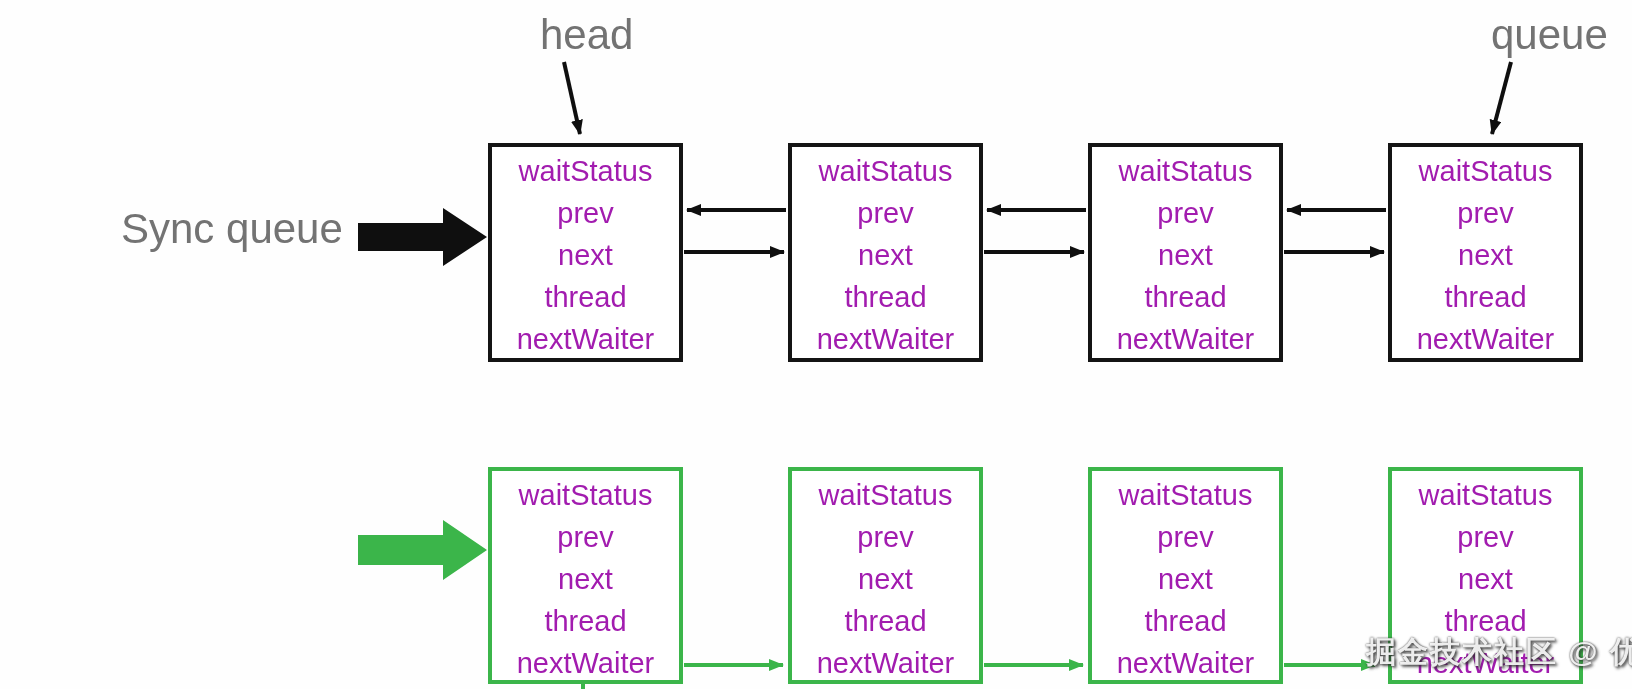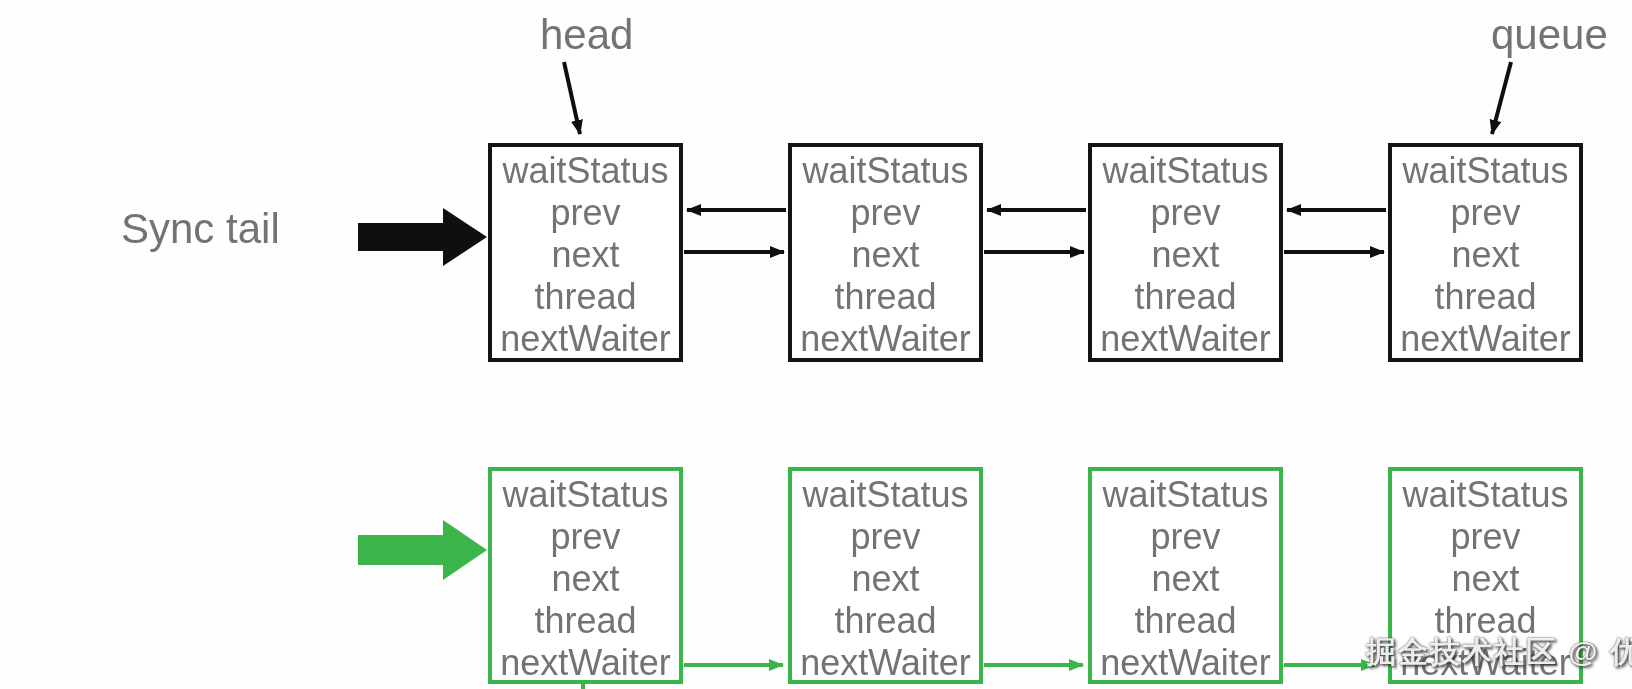--- a/index.html
+++ b/index.html
@@ -48,23 +48,23 @@
     top: 143px;
     height: 219px;
     border: 4px solid #141414;
   }
   .node-box.cond-node {
     top: 467px;
     height: 217px;
     border: 4px solid #3bb54a;
   }
   .field {
-    font-size: 36px;
+    font-size: 29px;
     line-height: 42px;
-    color: #737373;
+    color: #a21caf;
     white-space: nowrap;
   }
   .watermark {
     position: absolute;
     left: 1366px;
     top: 632px;
     font-size: 30px;
     font-weight: 700;
     letter-spacing: 2px;
     color: rgba(252, 252, 252, 0.92);
@@ -103,21 +103,21 @@
 
     <line x1="684" y1="665" x2="783" y2="665" stroke="#3bb54a" stroke-width="4" marker-end="url(#mg)"></line>
     <line x1="984" y1="665" x2="1083" y2="665" stroke="#3bb54a" stroke-width="4" marker-end="url(#mg)"></line>
     <line x1="1284" y1="665" x2="1375" y2="665" stroke="#3bb54a" stroke-width="4" marker-end="url(#mg)"></line>
 
     <line x1="583" y1="682" x2="583" y2="689" stroke="#3bb54a" stroke-width="4"></line>
   </svg>
 
   <div class="lbl head">head</div>
   <div class="lbl tail">queue</div>
-  <div class="lbl sync">Sync tail</div>
+  <div class="lbl sync">Sync queue</div>
 
   <div class="node-box sync-node" style="left:488px">
       <div class="field">waitStatus</div>
       <div class="field">prev</div>
       <div class="field">next</div>
       <div class="field">thread</div>
       <div class="field">nextWaiter</div>
     </div>
   <div class="node-box sync-node" style="left:788px">
       <div class="field">waitStatus</div>

